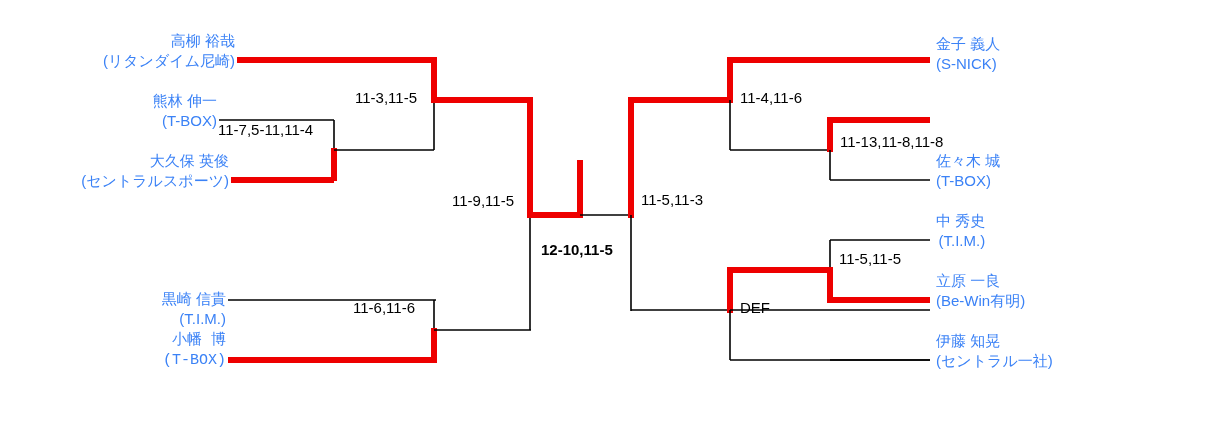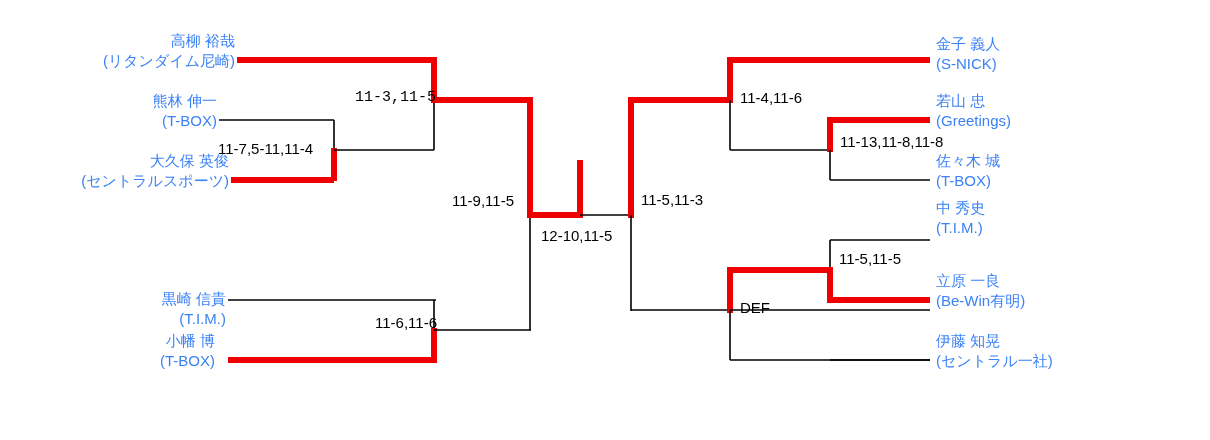--- a/index.html
+++ b/index.html
@@ -144,64 +144,60 @@
   <div class="player right-align" style="left:20px; top:151px; width:209px;">
     <span class="pname">大久保 英俊</span>
     <span class="pclub">(セントラルスポーツ)</span>
   </div>
 
   <div class="player right-align" style="left:30px; top:271px; width:196px;margin-top:18px;">
     <span class="pname">黒崎 信貴</span>
     <span class="pclub">(T.I.M.)</span>
   </div>
 
-  <div class="player right-align" style="left:19px; top:331px; width:196px;">
+  <div class="player right-align" style="left:30px; top:331px; width:196px;font-family:Liberation Mono, monospace;">
     <span class="pname">小幡 博</span>
     <span class="pclub">(T-BOX)</span>
   </div>
 
   <div class="player left-align" style="left:936px; top:14px;margin-top:20px;">
     <span class="pname">金子 義人</span>
     <span class="pclub">(S-NICK)</span>
   </div>
 
-  <div class="player left-align" style="left:936px; top:91px;">
-    <span class="pname">若山 忠</span>
-    <span class="pclub">(Greetings)</span>
-  </div>
 
   <div class="player left-align" style="left:936px; top:151px;">
     <span class="pname">佐々木 城</span>
     <span class="pclub">(T-BOX)</span>
   </div>
 
-  <div class="player left-align" style="left:936px; top:198px;">
+  <div class="player left-align" style="left:936px; top:211px;text-align:right;">
     <span class="pname">中 秀史</span>
     <span class="pclub">(T.I.M.)</span>
   </div>
 
   <div class="player left-align" style="left:936px; top:331px;">
     <span class="pname">伊藤 知晃</span>
     <span class="pclub">(セントラル一社)</span>
   </div>
 
   <div class="player left-align" style="left:936px; top:271px;">
     <span class="pname">立原 一良</span>
     <span class="pclub">(Be-Win有明)</span>
   </div>
 
-  <div class="score" style="left:355px; top:90px;font-family:Liberation Mono, monospace;">11-3,11-5</div>
-
-  <div class="score" style="left:218px; top:141px;text-align:center;">11-7,5-11,11-4</div>
+  <div class="score" style="left:355px; top:90px;">11-3,11-5</div>
+
+  <div class="score" style="left:218px; top:122px;text-align:center;">11-7,5-11,11-4</div>
 
   <div class="score" style="left:452px; top:193px;">11-9,11-5</div>
 
-  <div class="score" style="left:353px; top:315px;margin-left:22px;">11-6,11-6</div>
-
-  <div class="score" style="left:541px; top:228px;">12-10,11-5</div>
+  <div class="score" style="left:353px; top:300px;">11-6,11-6</div>
+
+  <div class="score" style="left:541px; top:242px;font-weight:bold;">12-10,11-5</div>
 
   <div class="score" style="left:641px; top:192px;">11-5,11-3</div>
 
   <div class="score" style="left:740px; top:90px;">11-4,11-6</div>
 
   <div class="score" style="left:840px; top:134px;">11-13,11-8,11-8</div>
 
   <div class="score" style="left:839px; top:251px;">11-5,11-5</div>
 
   <div class="score" style="left:740px; top:300px;text-align:right;">DEF</div>

